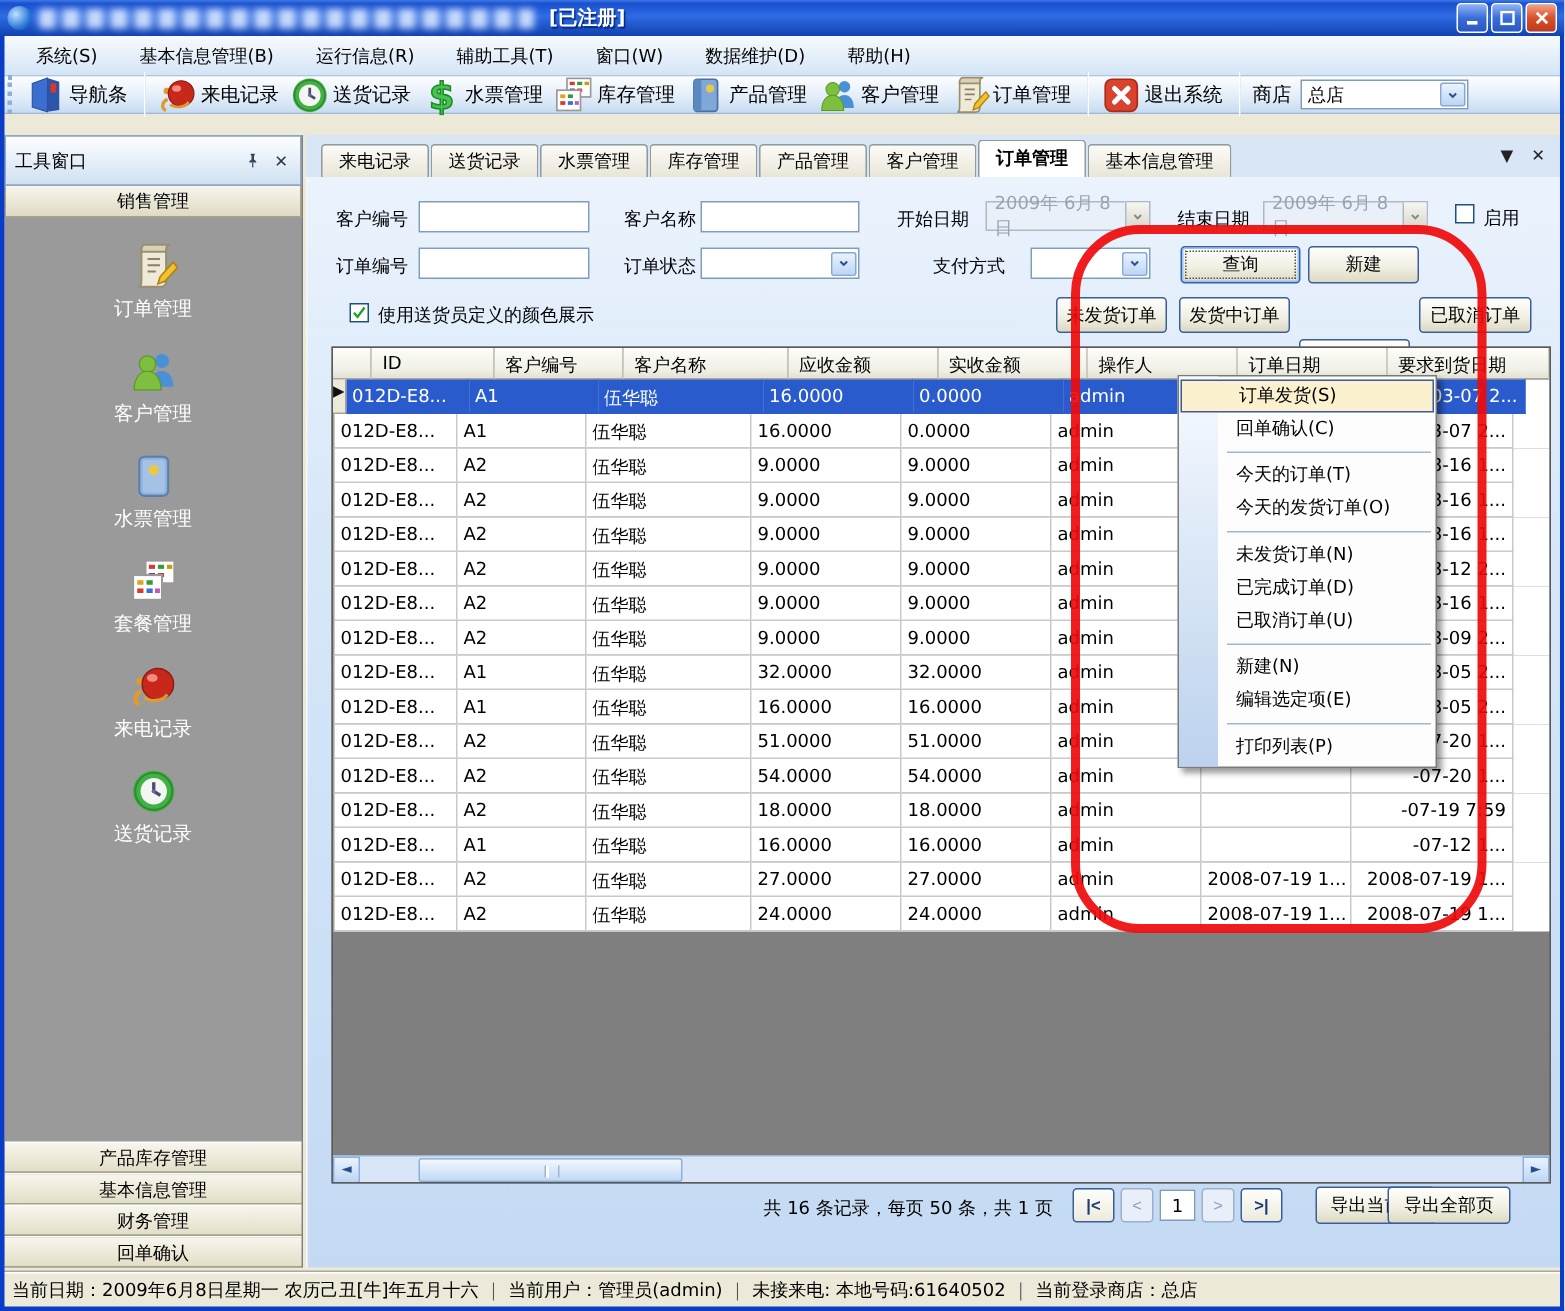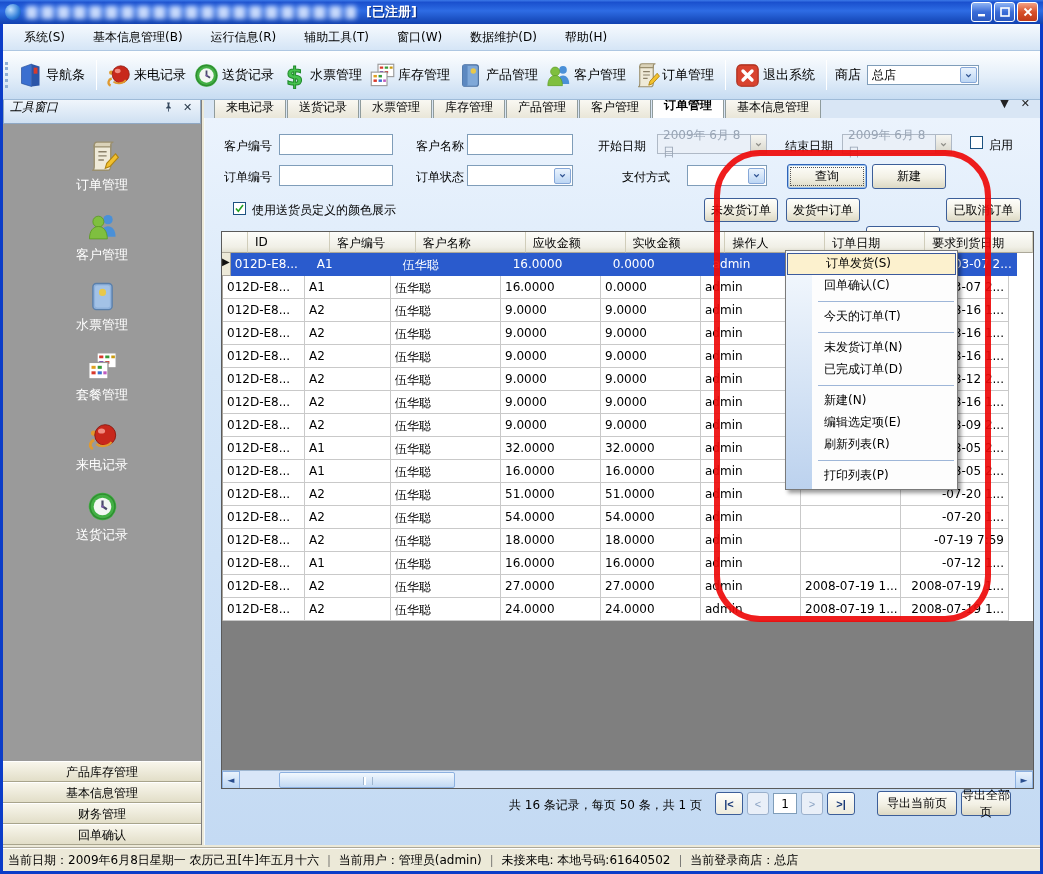--- a/index.html
+++ b/index.html
@@ -24,41 +24,41 @@
     display:flex; align-items:center; justify-content:center; font-weight:bold; }
   .win-btn.close { background:linear-gradient(#F4A285,#D8512A 50%,#C03A18); }
 
   
   .menubar { position:absolute; left:0; top:24px; width:100%; height:27px;
     background:linear-gradient(#F6FAFE,#D5E5F6); border-bottom:1px solid #AEC7E2;
     display:flex; align-items:center; padding-left:10px; gap:0; z-index:5; }
   .menu-item { padding:8px 14px; color:#000; }
 
   
-  .toolbar { position:absolute; left:0; top:51px; width:100%; height:49px;
+  .toolbar { position:absolute; left:0; top:51px; width:100%; height:25px;
     background:linear-gradient(#FDFEFF,#E3EEF9 55%,#C7DCF2); border-bottom:1px solid #9FBBD8;
     display:flex; align-items:center; padding:0 2px; z-index:5; }
   .tool-grip { width:5px; height:26px; border-left:3px dotted #8FAFD4; margin:0 5px 0 3px; }
   .tool-item { display:flex; align-items:center; gap:2px; padding:2px 5px 2px 2px; border-radius:3px; }
   .tool-icon { width:27px; height:27px; display:inline-block; }
   .tool-icon svg { width:100%; height:100%; }
   .tool-label { font-size:13px; }
   .tool-sep { width:1px; height:30px; background:#9FB6D0; border-right:1px solid #fff; margin:0 6px; }
   .shop-label { font-size:13px; margin:0 6px 0 2px; }
   .shop-combo { width:112px; height:20px; background:#fff; border:1px solid #7F9DB9;
     display:flex; align-items:center; padding-left:4px; }
   .combo-arr { margin-left:auto; width:17px; height:16px; border:1px solid #86A7D8; border-radius:2px; margin-right:1px;
     background:linear-gradient(#EAF3FD,#BCD6F4); display:flex; align-items:center; justify-content:center; }
   .combo-arr svg { width:9px; height:9px; }
 
   
   .sidebar { position:absolute; left:3px; top:90px; width:199px; bottom:29px;
     display:flex; flex-direction:column; background:#9A9A9A; border-right:1px solid #7E7E7E; z-index:4; }
   .side-titlebar { height:22px; background:linear-gradient(#FDFEFF,#CFE0F2); border:1px solid #8FA8C4;
-    display:flex; align-items:center; padding:16px 6px; color:#000; flex:0 0 auto;font-style:italic; }
+    display:flex; align-items:center; padding:16px 6px; color:#000; flex:0 0 auto; }
   .side-titlebar .t { font-size:12px; }
   .side-tools { margin-left:auto; display:flex; gap:6px; align-items:center; }
   .side-tools .g { width:13px; height:13px; display:flex; align-items:center; justify-content:center; color:#2A3A4A; font-size:11px; }
   .side-section-top { height:21px; line-height:20px; text-align:center;
     background:linear-gradient(#F8F6EC,#DEDAC4); border:1px solid #A8A48C; border-top:none; flex:0 0 auto; }
   .side-items { flex:1 1 auto; overflow:hidden; display:flex; flex-direction:column; align-items:center;
     padding-top:16px; gap:16px; }
   .side-item { display:flex; flex-direction:column; align-items:center; gap:3px; width:100%; }
   .side-icon { width:33px; height:33px; }
   .side-icon svg { width:100%; height:100%; }
@@ -295,20 +295,21 @@
       <span class="side-tools">
         <span class="g">
             <svg width="11" height="12" viewBox="0 0 24 24">
               <path d="M9 2h6v2l-1.2 1v5.5l3.2 2.5v2H7v-2l3.2-2.5V5L9 4z" fill="#33465C"></path>
               <rect x="11.1" y="15" width="1.8" height="7" fill="#33465C"></rect>
             </svg>
           </span>
         <span class="g">✕</span>
       </span>
     </div>
+    <div class="side-section-top">销售管理</div>
     <div class="side-items" id="sidebar-items">
         <div class="side-item">
           <div class="side-icon"><svg viewBox="0 0 24 24">
               <path d="M6 4h12v15c0 2-1 3-2.5 3H4.5C6 22 6 20 6 19z" fill="#EFEAD8" stroke="#9A8F6E"></path>
               <path d="M6 4c0-1.5 1-2.5 2-2.5h12c-1.5 0-2 1.5-2 2.5v1H6z" fill="#DAD2B8" stroke="#9A8F6E"></path>
               <path d="M9 8.5h6M9 11.5h6M9 14.5h4" stroke="#8A8068"></path>
               <path d="M21.5 10l-6.4 7-1.1 3.6 3.4-1.3 6.1-6.7z" fill="#F2C12E" stroke="#B08410" stroke-width=".8"></path>
             </svg></div>
           <div class="side-label">订单管理</div>
         </div>
@@ -647,41 +648,42 @@
           <span class="hs-thumb"></span>
           <span class="hs-btn right">►</span>
         </div>
       </div>
 
       <div class="cmenu" id="context-menu">
           <div class="cm-item hl">订单发货(S)</div>
           <div class="cm-item">回单确认(C)</div>
           <div class="cm-sep"></div>
           <div class="cm-item">今天的订单(T)</div>
+          <div class="cm-item">今天的发货订单(O)</div>
           <div class="cm-sep"></div>
           <div class="cm-item">未发货订单(N)</div>
           <div class="cm-item">已完成订单(D)</div>
+          <div class="cm-item">已取消订单(U)</div>
           <div class="cm-sep"></div>
           <div class="cm-item">新建(N)</div>
           <div class="cm-item">编辑选定项(E)</div>
-          <div class="cm-item">刷新列表(R)</div>
           <div class="cm-sep"></div>
           <div class="cm-item">打印列表(P)</div>
         </div>
 
       <div class="annotation"></div>
 
       <span class="pg-summary">共 16 条记录，每页 50 条，共 1 页</span>
       <button class="pg-btn" style="left:510px;width:28px">|&lt;</button>
       <button class="pg-btn dim" style="left:542px;width:22px">&lt;</button>
       <input class="pg-input" style="left: 568px;" value="1">
       <button class="pg-btn dim" style="left:596px;width:22px">&gt;</button>
       <button class="pg-btn" style="left:622px;width:28px">&gt;|</button>
       <button class="xp-btn pg-export" style="left:672px;width:80px">导出当前页</button>
-      <button class="xp-btn pg-export" style="left:756px;width:50px">导出全部页</button>
+      <button class="xp-btn pg-export" style="left:720px;width:82px">导出全部页</button>
     </div>
   </div>
 
   <div class="statusbar" id="statusbar">
       <span class="sb-seg">当前日期：2009年6月8日星期一 农历己丑[牛]年五月十六</span>
       <span class="sb-sep">｜</span>
       <span class="sb-seg">当前用户：管理员(admin)</span>
       <span class="sb-sep">｜</span>
       <span class="sb-seg">未接来电: 本地号码:61640502</span>
       <span class="sb-sep">｜</span>

